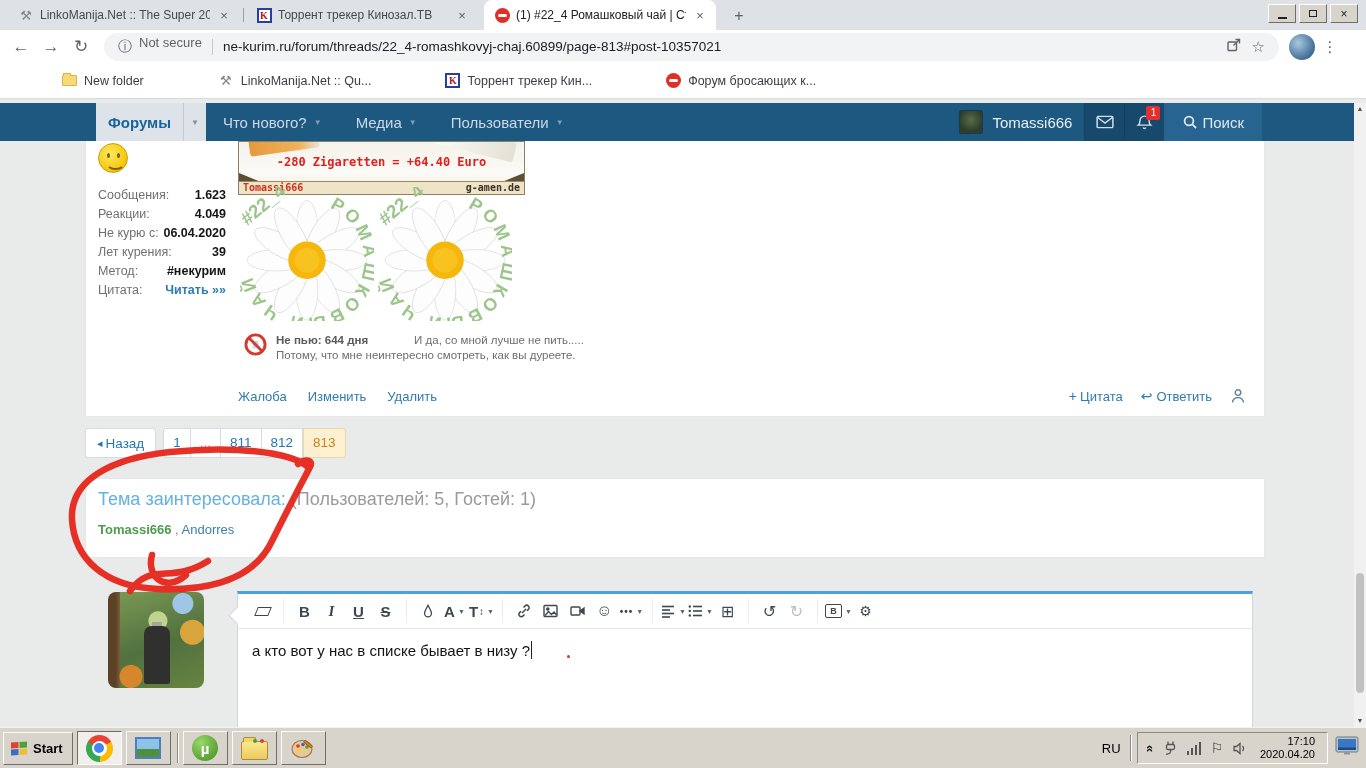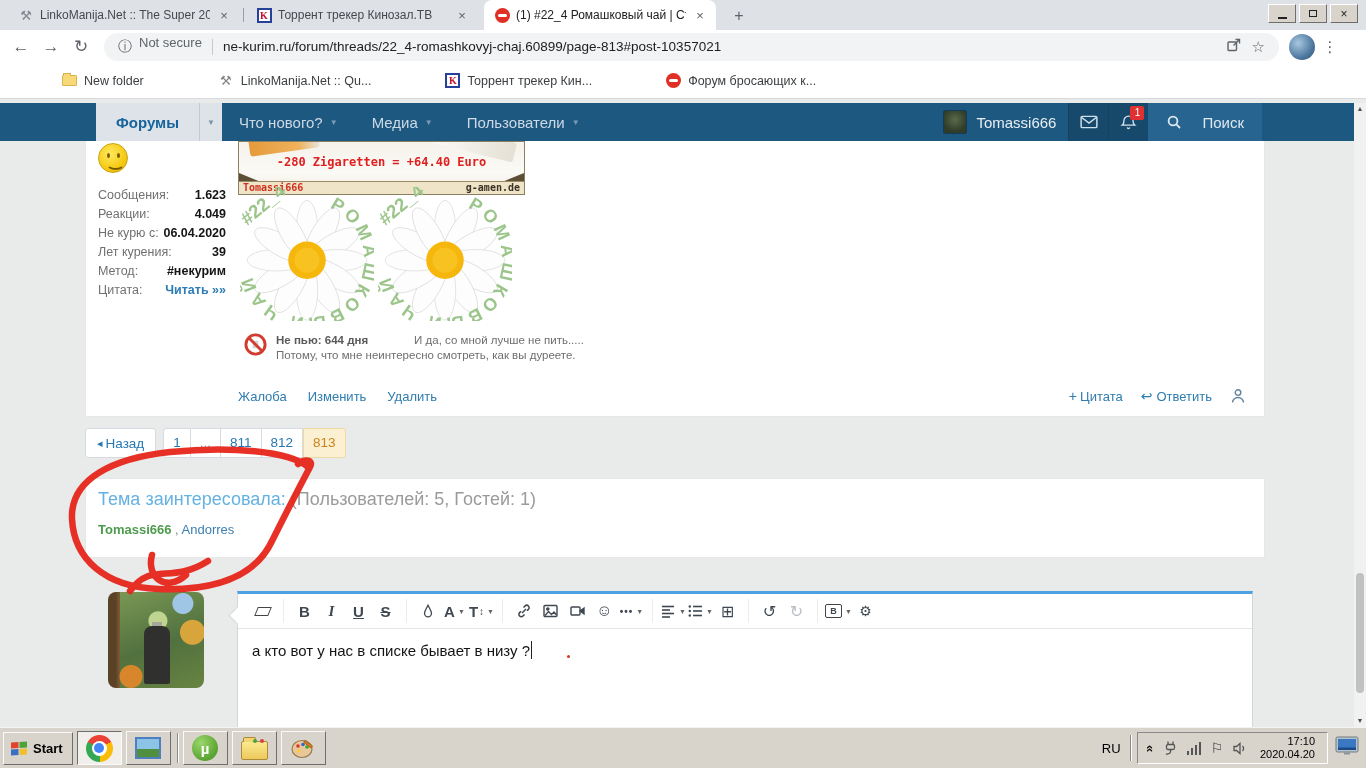--- a/index.html
+++ b/index.html
@@ -41,32 +41,32 @@
   
   .bookmarks-bar { position:absolute; top:63px; left:0; width:1366px; height:36px; background:#fff; border-bottom:1px solid #d7dade; display:flex; align-items:center; padding-left:14px; }
   .bm { display:flex; align-items:center; margin-right:26px; cursor:pointer;padding-left:48px; }
   .bm .bm-label { font-size:12.5px; color:#3c4043; margin-left:7px; }
   .bm-folder { width:15px; height:11px; background:#f7d978; border:1px solid #d9b34e; border-radius:1px; position:relative; }
   .bm-folder::before { content:""; position:absolute; top:-3px; left:0; width:6px; height:2px; background:#f7d978; border:1px solid #d9b34e; border-bottom:none; }
 
   
   .forum-navbar { position:absolute; top:103px; left:0; width:1354px; height:38px; background:#1d5880; display:flex; align-items:stretch; }
   .nav-forums { margin-left:96px; display:flex; align-items:center; background:#dde3e9; }
-  .nav-forums .nf-label { padding:0 20px; color:#17649c; font-weight:bold; font-size:15px; }
+  .nav-forums .nf-label { padding:0 12px; color:#17649c; font-weight:bold; font-size:15px; }
   .nav-forums .nf-split { width:1px; height:38px; background:#c2cbd3; }
   .nav-forums .nf-caret { padding:0 7px; color:#7d92a5; font-size:8px; }
   .nav-item { display:flex; align-items:center; padding:0 17px; color:#cdd9e4; font-size:15px; cursor:pointer; }
   .nav-item .caret { font-size:8px; color:#7d9cb5; margin-left:7px; }
   .nav-right { position:absolute; right:92px; top:0; height:38px; display:flex; align-items:stretch; }
   .nav-user { display:flex; align-items:center; padding:0 12px; cursor:pointer; }
   .nav-user .uavatar { width:24px; height:24px; border-radius:2px; background:radial-gradient(circle at 50% 40%, #5a6a4a, #2e3c28 70%); border:1px solid #0f3petals; border:1px solid #123c58; }
   .nav-user .uname { color:#e8eef3; font-size:15px; margin-left:9px; }
   .nav-cell { width:40px; display:flex; align-items:center; justify-content:center; background:#17496c; position:relative; cursor:pointer; border-left:1px solid #14415f; }
   .badge { position:absolute; top:3px; left:21px; min-width:14px; height:14px; background:#e03030; color:#fff; font-size:10px; line-height:14px; text-align:center; border-radius:2px; padding:0 2px; }
-  .nav-search { display:flex; align-items:center; gap:20px; padding:0 18px; background:#27648f; color:#dce8f1; font-size:15px; cursor:pointer; }
+  .nav-search { display:flex; align-items:center; gap:4px; padding:0 18px; background:#27648f; color:#dce8f1; font-size:15px; cursor:pointer; }
 
   
   .scrollbar { position:absolute; top:103px; right:0; width:12px; height:624px; background:#f1f1f1; }
   .scr-arrow { position:absolute; left:0; width:12px; height:12px; color:#505050; font-size:7px; text-align:center; line-height:12px; cursor:pointer; }
   .scr-thumb { position:absolute; left:2px; top:470px; width:8px; height:120px; background:#c1c1c1; border-radius:4px; cursor:pointer; }
 
   
   .page { position:absolute; top:141px; left:0; width:1354px; height:586px; background:#e9eaea; }
 
   .post-panel { position:absolute; left:85px; top:0; width:1180px; height:276px; background:#fff; border:1px solid #e7e7e7; border-top:none; }

